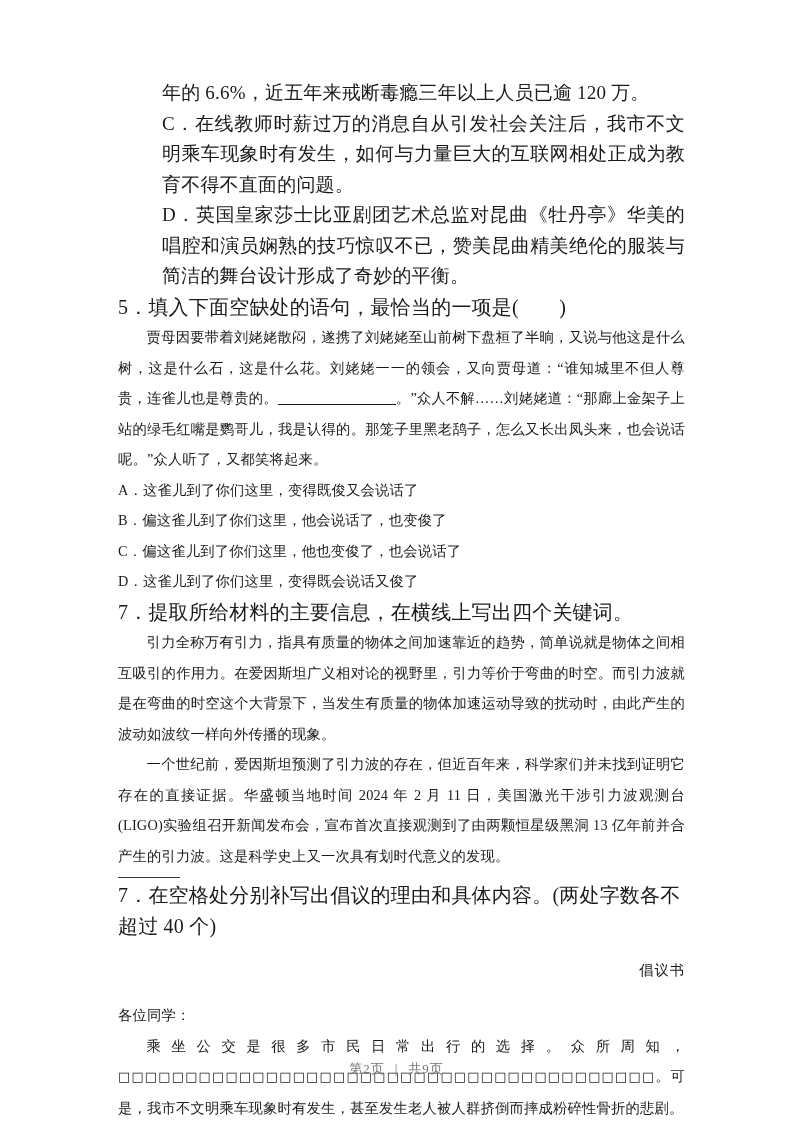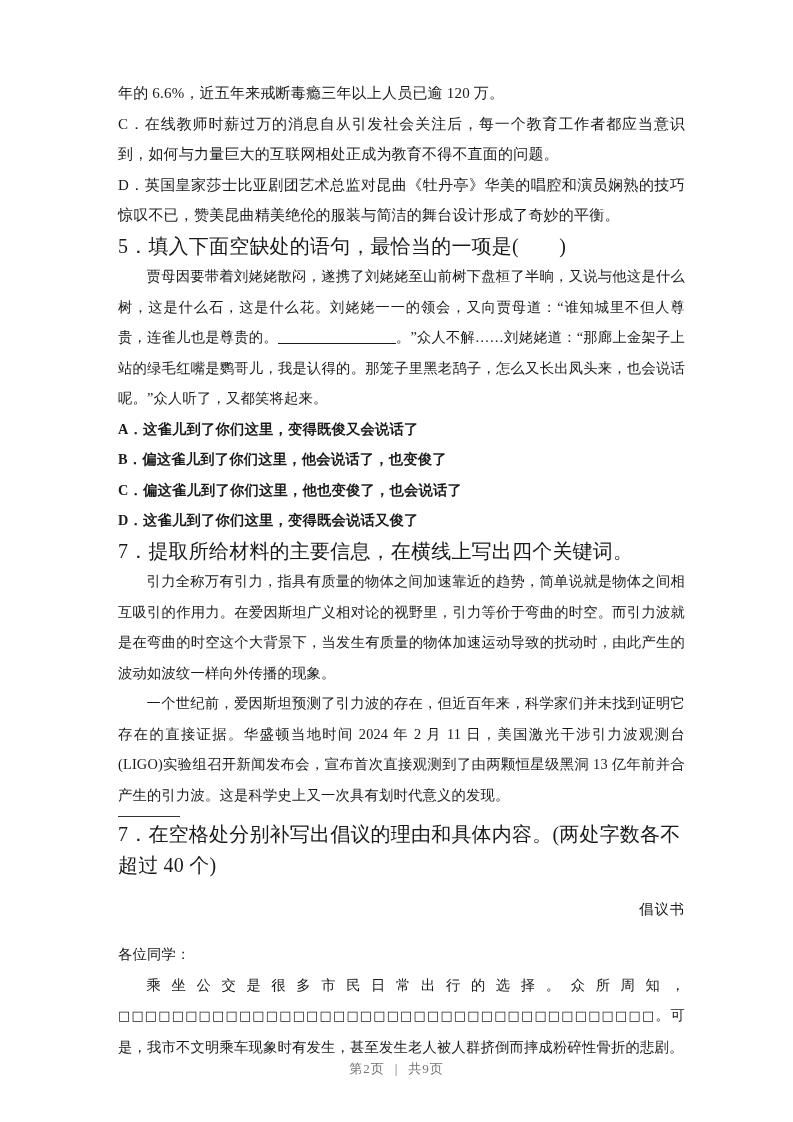--- a/index.html
+++ b/index.html
@@ -17,44 +17,44 @@
   }
   .page {
     position: absolute;
     top: 0; left: 0;
     width: 793px;
     height: 1122px;
     box-sizing: border-box;
     padding: 78px 108px 0 118px;
   }
   .line {
-    font-size: 15px;
+    font-size: 19px;
     line-height: 30.5px;
     text-align: justify;
     text-justify: inter-ideograph;
     letter-spacing: 0.2px;
     white-space: normal;
+    margin-left: 44px;
   }
   .indent2 {
     text-indent: 2em;
   }
   .para {
     font-size: 14.3px;
     line-height: 30.5px;
     text-align: justify;
     text-justify: inter-ideograph;
     letter-spacing: 0.2px;
     margin: 0;
   }
   .opt {
     font-size: 14.3px;
     line-height: 30.5px;
     letter-spacing: 0.2px;
     margin: 0;
-    font-weight: bold;
   }
   .qnum {
     font-size: 20px;
     line-height: 30.5px;
     letter-spacing: 0.2px;
     margin: 0;
   }
   .blank-underline {
     display: inline-block;
     border-bottom: 1px solid #1a1a1a;
@@ -96,21 +96,21 @@
     padding: 0 10px;
   }
 </style>
 </head>
 <body>
 
 <div class="page">
 
   <div class="line">年的 6.6%，近五年来戒断毒瘾三年以上人员已逾 120 万。</div>
 
-  <div class="line">C．在线教师时薪过万的消息自从引发社会关注后，每一个教育工作者都应当意识到，如何与力量巨大的互联网相处正成为教育不得不直面的问题。</div>
+  <div class="line">C．在线教师时薪过万的消息自从引发社会关注后，我市不文明乘车现象时有发生，如何与力量巨大的互联网相处正成为教育不得不直面的问题。</div>
 
   <div class="line">D．英国皇家莎士比亚剧团艺术总监对昆曲《牡丹亭》华美的唱腔和演员娴熟的技巧惊叹不已，赞美昆曲精美绝伦的服装与简洁的舞台设计形成了奇妙的平衡。</div>
 
   <div class="qnum">5．填入下面空缺处的语句，最恰当的一项是(　　)</div>
 
   <p class="para indent2"><span>贾母因要带着刘姥姥散闷，遂携了刘姥姥至山前树下盘桓了半晌，又说与他这是什么树，这是什么石，这是什么花。刘姥姥一一的领会，又向贾母道：“谁知城里不但人尊贵，连雀儿也是尊贵的。</span><span class="blank-underline"></span><span>。”众人不解……刘姥姥道：“那廊上金架子上站的绿毛红嘴是鹦哥儿，我是认得的。那笼子里黑老鸹子，怎么又长出凤头来，也会说话呢。”众人听了，又都笑将起来。</span></p>
 
   <p class="opt">A．这雀儿到了你们这里，变得既俊又会说话了</p>
   <p class="opt">B．偏这雀儿到了你们这里，他会说话了，也变俊了</p>
   <p class="opt">C．偏这雀儿到了你们这里，他也变俊了，也会说话了</p>

